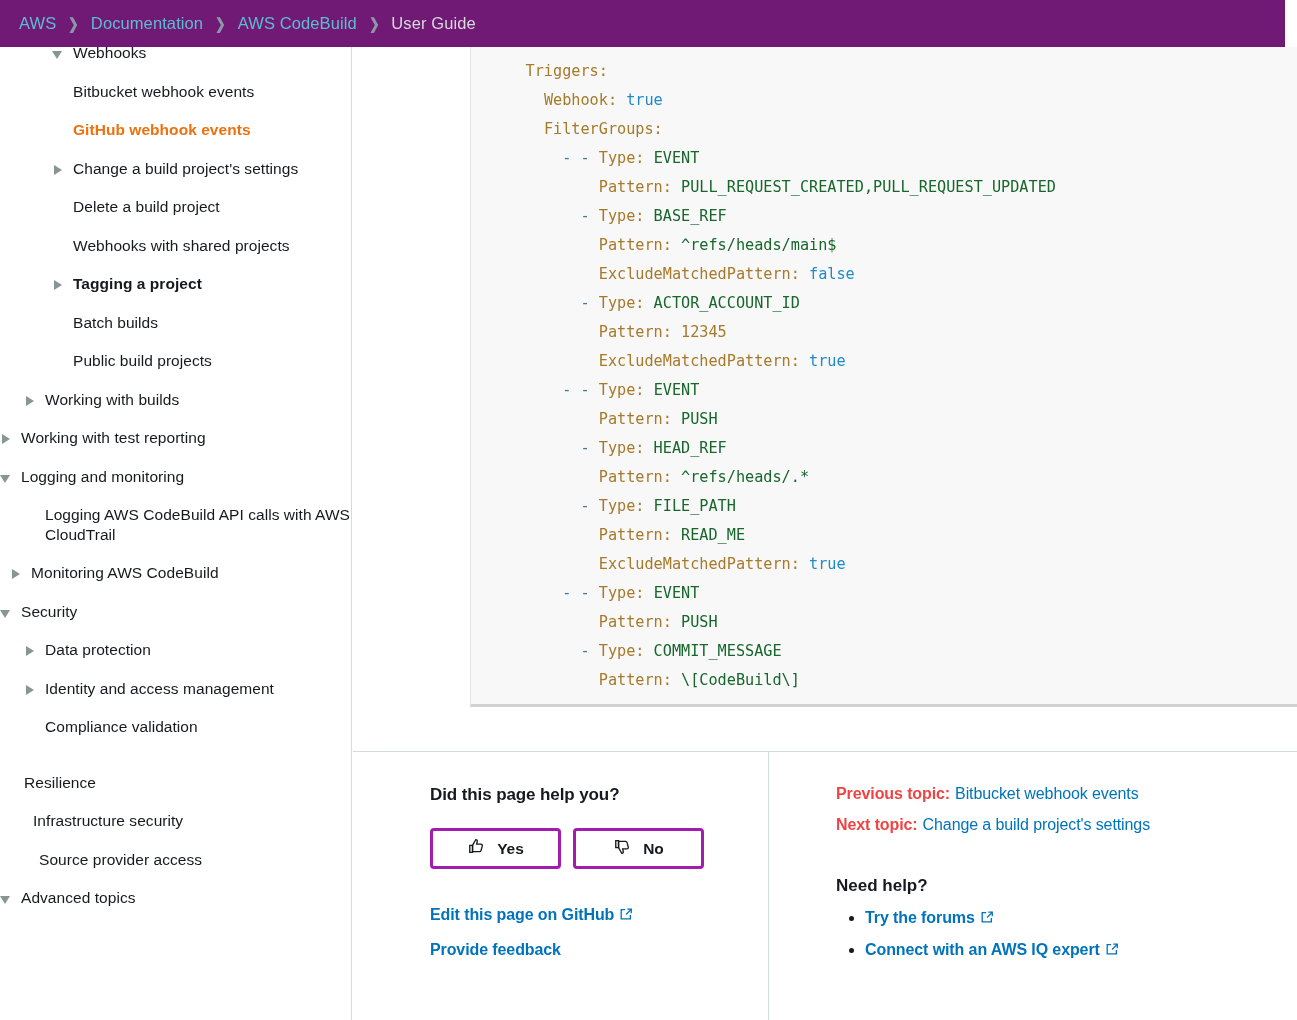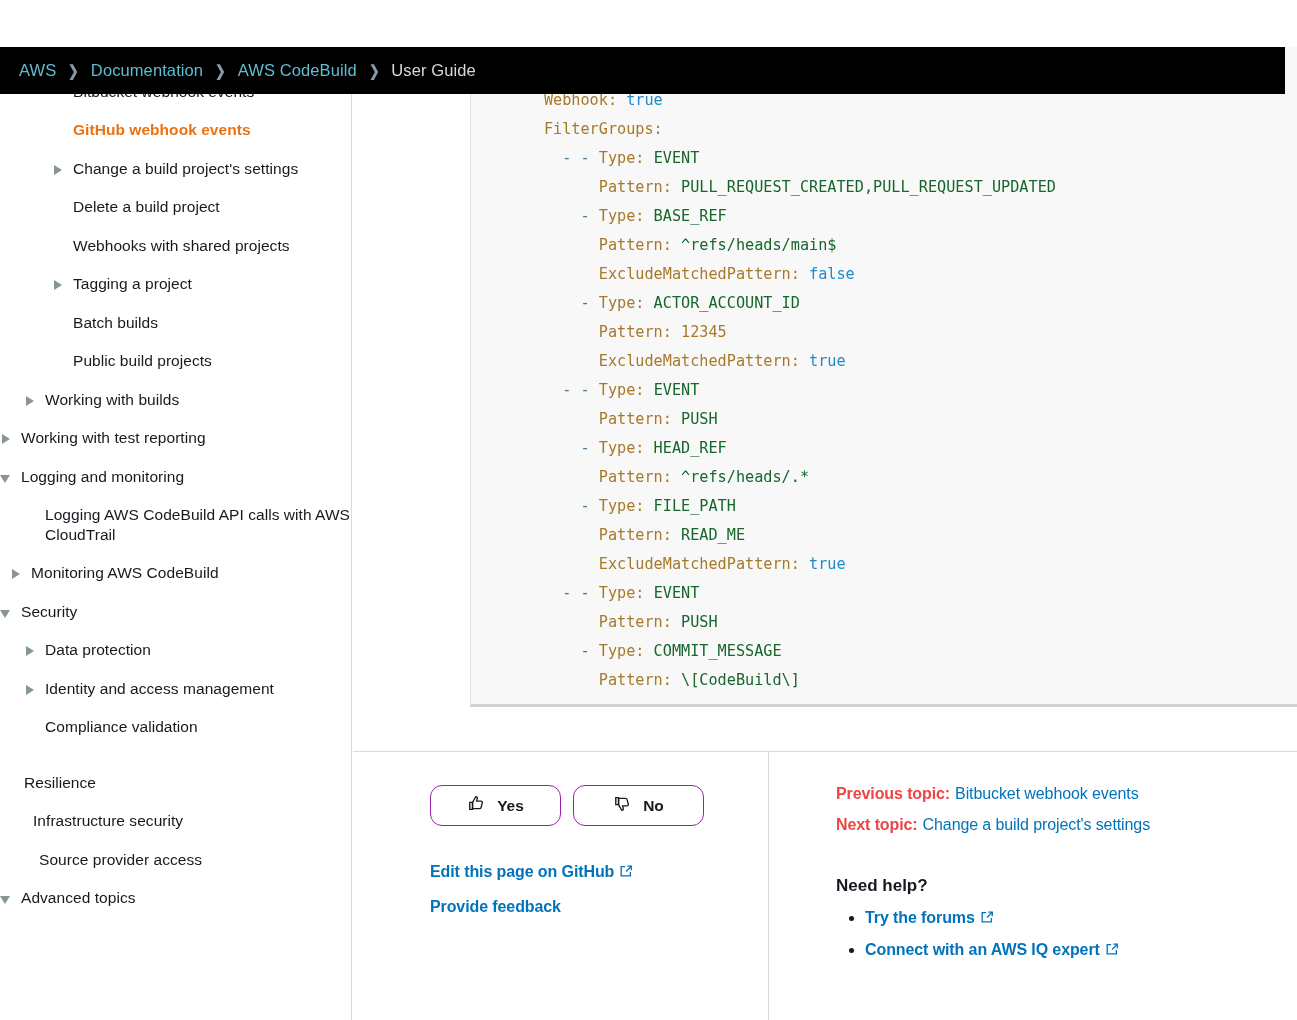--- a/index.html
+++ b/index.html
@@ -8,25 +8,24 @@
     width: 1297px; height: 1020px;
     background: #ffffff;
     font-family: "Liberation Sans", sans-serif;
     overflow: hidden;
   }
 
   
   .breadcrumb-bar {
     position: absolute; top: 0; left: 0;
     width: 1285px; height: 47px;
-    background: #000000;
+    background: #701a75;
     display: flex; align-items: center;
     padding-left: 19px;
     z-index: 20;
-    margin-top: 47px;
   }
   .crumb {
     font-size: 16.5px;
     color: #5dbcd2;
     white-space: nowrap;
     letter-spacing: 0.1px;
   }
   .crumb.current { color: #d5dbdb; }
   .crumb-sep {
     color: #8a99a8;
@@ -145,22 +144,22 @@
   .sect-title {
     font-size: 17px;
     font-weight: 700;
     color: #16191f;
     margin: 0 0 23px 0;
     letter-spacing: -0.1px;
   }
   .btn-row { display: flex; gap: 12px; margin-bottom: 37px; }
   .fbtn {
     width: 131px; height: 41px;
-    border: 1px solid #a21caf;
-    border-radius: 12px;
+    border: 3px solid #a21caf;
+    border-radius: 4px;
     background: #ffffff;
     display: flex; align-items: center; justify-content: center;
     gap: 11px;
     cursor: pointer;
     font-size: 15.5px;
     font-weight: 700;
     color: #16191f;
   }
   .flink {
     display: block;
@@ -226,21 +225,21 @@
         <span class="nav-label">Change a build project's settings</span>
       </div>
       <div class="nav-item" style="padding-left: 52px; margin-bottom: 19px;">
         <span class="arrow none"></span>
         <span class="nav-label">Delete a build project</span>
       </div>
       <div class="nav-item" style="padding-left: 52px; margin-bottom: 19px;">
         <span class="arrow none"></span>
         <span class="nav-label">Webhooks with shared projects</span>
       </div>
-      <div class="nav-item" style="padding-left: 52px; margin-bottom: 19px;">
+      <div class="nav-item" style="padding-left: 52px; margin-bottom: 19px; font-weight: bold;">
         <span class="arrow collapsed"></span>
         <span class="nav-label">Tagging a project</span>
       </div>
       <div class="nav-item" style="padding-left: 52px; margin-bottom: 19px;">
         <span class="arrow none"></span>
         <span class="nav-label">Batch builds</span>
       </div>
       <div class="nav-item" style="padding-left: 52px; margin-bottom: 19px;">
         <span class="arrow none"></span>
         <span class="nav-label">Public build projects</span>
@@ -303,20 +302,21 @@
 <div class="main">
 
   <div class="codeblock">
     <div class="code" id="code-body" style="margin-top: -14px;"><div><span>      </span><span class="k">Location: </span><span class="rep">source-location</span></div><div><span>    </span><span class="k">Triggers:</span></div><div><span>      </span><span class="k">Webhook: </span><span class="b">true</span></div><div><span>      </span><span class="k">FilterGroups:</span></div><div><span>        </span><span class="d">- </span><span class="d">- </span><span class="k">Type: </span><span class="v">EVENT</span></div><div><span>            </span><span class="k">Pattern: </span><span class="v">PULL_REQUEST_CREATED,PULL_REQUEST_UPDATED</span></div><div><span>          </span><span class="d">- </span><span class="k">Type: </span><span class="v">BASE_REF</span></div><div><span>            </span><span class="k">Pattern: </span><span class="v">^refs/heads/main$</span></div><div><span>            </span><span class="k">ExcludeMatchedPattern: </span><span class="b">false</span></div><div><span>          </span><span class="d">- </span><span class="k">Type: </span><span class="v">ACTOR_ACCOUNT_ID</span></div><div><span>            </span><span class="k">Pattern: </span><span class="n">12345</span></div><div><span>            </span><span class="k">ExcludeMatchedPattern: </span><span class="b">true</span></div><div><span>        </span><span class="d">- </span><span class="d">- </span><span class="k">Type: </span><span class="v">EVENT</span></div><div><span>            </span><span class="k">Pattern: </span><span class="v">PUSH</span></div><div><span>          </span><span class="d">- </span><span class="k">Type: </span><span class="v">HEAD_REF</span></div><div><span>            </span><span class="k">Pattern: </span><span class="v">^refs/heads/.*</span></div><div><span>          </span><span class="d">- </span><span class="k">Type: </span><span class="v">FILE_PATH</span></div><div><span>            </span><span class="k">Pattern: </span><span class="v">READ_ME</span></div><div><span>            </span><span class="k">ExcludeMatchedPattern: </span><span class="b">true</span></div><div><span>        </span><span class="d">- </span><span class="d">- </span><span class="k">Type: </span><span class="v">EVENT</span></div><div><span>            </span><span class="k">Pattern: </span><span class="v">PUSH</span></div><div><span>          </span><span class="d">- </span><span class="k">Type: </span><span class="v">COMMIT_MESSAGE</span></div><div><span>            </span><span class="k">Pattern: </span><span class="v">\[CodeBuild\]</span></div></div>
   </div>
 
   <div class="bottom-divider"></div>
   <div class="vert-divider"></div>
 
   <div class="feedback-col">
+    <p class="sect-title">Did this page help you?</p>
     <div class="btn-row">
       <div class="fbtn">
         <span>
           <svg width="19" height="19" viewBox="0 0 24 24" fill="none" stroke="#16191f" stroke-width="1.7">
             <path d="M7 10.5v9h-3.5v-9z"></path>
             <path d="M7 10.5l4-7c1.3-.3 2.2.4 2 1.7l-.8 3.8h5.4c1.2 0 2 1 1.7 2.2l-1.6 6c-.2.9-1 1.3-1.9 1.3H7z"></path>
           </svg>
         </span>
         <span>Yes</span>
       </div>

